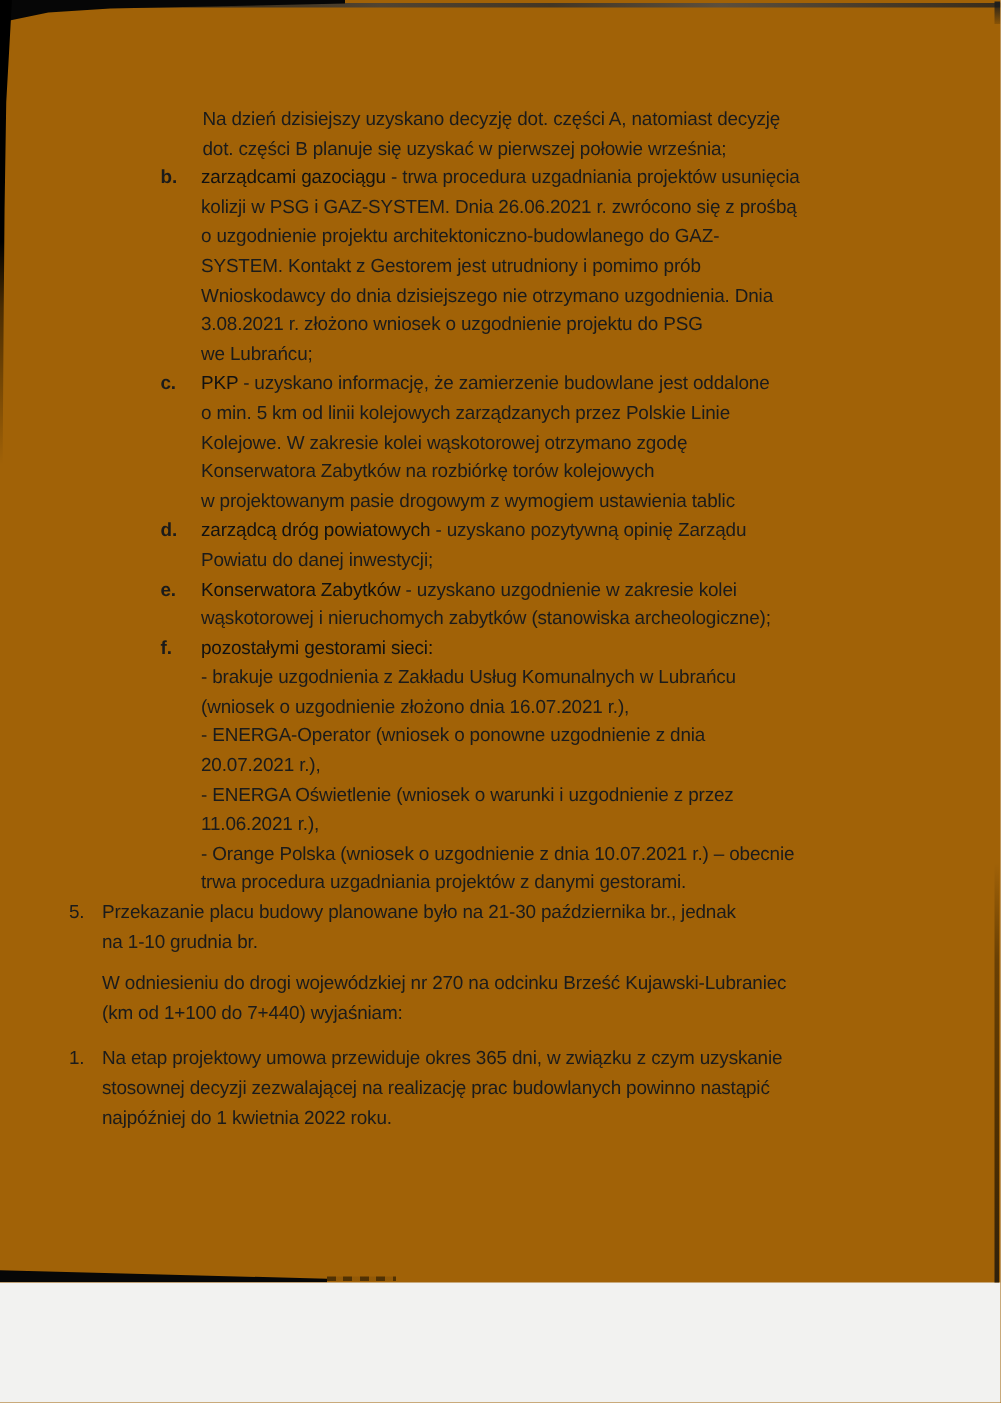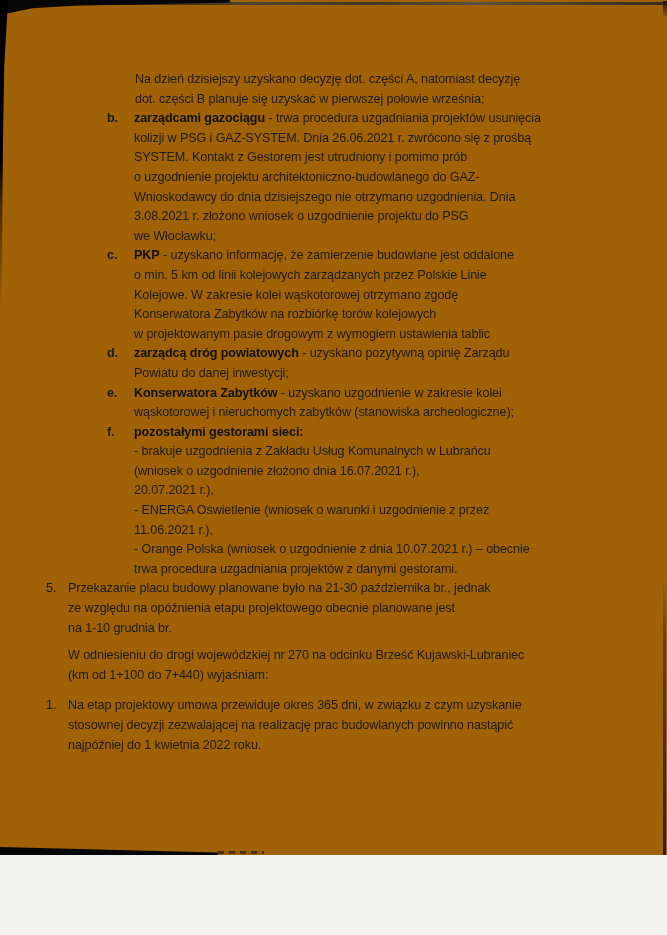--- a/index.html
+++ b/index.html
@@ -18,21 +18,21 @@
   
   .content {
     position: absolute;
     top: 70px; left: 0; right: 0;
     font-size: 12.6px;
     line-height: 19.6px;
     letter-spacing: -0.1px;
     color: #1b1b1b;
   }
   .line { height: 19.6px; white-space: nowrap; }
-  b { font-weight: bold; color: #111; margin-top: 12px; }
+  b { font-weight: normal; color: #111; margin-top: 12px; }
 
   .cont-par { margin-left: 135px; }
 
   .litem { display: flex; margin-left: 107px; }
   .litem .marker { flex: none; width: 27px; font-weight: bold; }
 
   .numitem { display: flex; margin-left: 46px; }
   .numitem .marker { flex: none; width: 22px; }
 
   .free-par { margin-left: 68px; margin-top: 8px; }
@@ -102,25 +102,25 @@
     <div class="cont-par">
       <div class="line">Na dzień dzisiejszy uzyskano decyzję dot. części A, natomiast decyzję</div>
       <div class="line">dot. części B planuje się uzyskać w pierwszej połowie września;</div>
     </div>
 
     <div class="litem">
       <span class="marker">b.</span>
       <div>
         <div class="line"><b>zarządcami gazociągu</b><span> - trwa procedura uzgadniania projektów usunięcia</span></div>
         <div class="line">kolizji w PSG i GAZ-SYSTEM. Dnia 26.06.2021 r. zwrócono się z prośbą</div>
+        <div class="line">o uzgodnienie projektu architektoniczno-budowlanego do GAZ-</div>
         <div class="line">SYSTEM. Kontakt z Gestorem jest utrudniony i pomimo prób</div>
-        <div class="line">o uzgodnienie projektu architektoniczno-budowlanego do GAZ-</div>
         <div class="line">Wnioskodawcy do dnia dzisiejszego nie otrzymano uzgodnienia. Dnia</div>
         <div class="line">3.08.2021 r. złożono wniosek o uzgodnienie projektu do PSG</div>
-        <div class="line">we Włocławku;</div>
+        <div class="line">we Lubrańcu;</div>
       </div>
     </div>
 
     <div class="litem">
       <span class="marker">c.</span>
       <div>
         <div class="line"><b>PKP</b><span> - uzyskano informację, że zamierzenie budowlane jest oddalone</span></div>
         <div class="line">o min. 5 km od linii kolejowych zarządzanych przez Polskie Linie</div>
         <div class="line">Kolejowe. W zakresie kolei wąskotorowej otrzymano zgodę</div>
         <div class="line">Konserwatora Zabytków na rozbiórkę torów kolejowych</div>
@@ -143,33 +143,33 @@
         <div class="line">wąskotorowej i nieruchomych zabytków (stanowiska archeologiczne);</div>
       </div>
     </div>
 
     <div class="litem">
       <span class="marker">f.</span>
       <div>
         <div class="line"><b>pozostałymi gestorami sieci:</b><span></span></div>
         <div class="line">- brakuje uzgodnienia z Zakładu Usług Komunalnych w Lubrańcu</div>
         <div class="line">(wniosek o uzgodnienie złożono dnia 16.07.2021 r.),</div>
+        <div class="line">- ENERGA-Operator (wniosek o ponowne uzgodnienie z dnia</div>
         <div class="line">20.07.2021 r.),</div>
         <div class="line">- ENERGA Oświetlenie (wniosek o warunki i uzgodnienie z przez</div>
         <div class="line">11.06.2021 r.),</div>
         <div class="line">- Orange Polska (wniosek o uzgodnienie z dnia 10.07.2021 r.) – obecnie</div>
         <div class="line">trwa procedura uzgadniania projektów z danymi gestorami.</div>
       </div>
     </div>
 
     <div class="numitem">
       <span class="marker">5.</span>
       <div>
         <div class="line">Przekazanie placu budowy planowane było na 21-30 października br., jednak</div>
-        <div class="line">ze względu na opóźnienia etapu projektowego obecnie planowane jest</div>
         <div class="line">na 1-10 grudnia br.</div>
       </div>
     </div>
 
     <div class="free-par">
       <div class="line">W odniesieniu do drogi wojewódzkiej nr 270 na odcinku Brześć Kujawski-Lubraniec</div>
       <div class="line">(km od 1+100 do 7+440) wyjaśniam:</div>
     </div>
 
     <div class="numitem gap">

